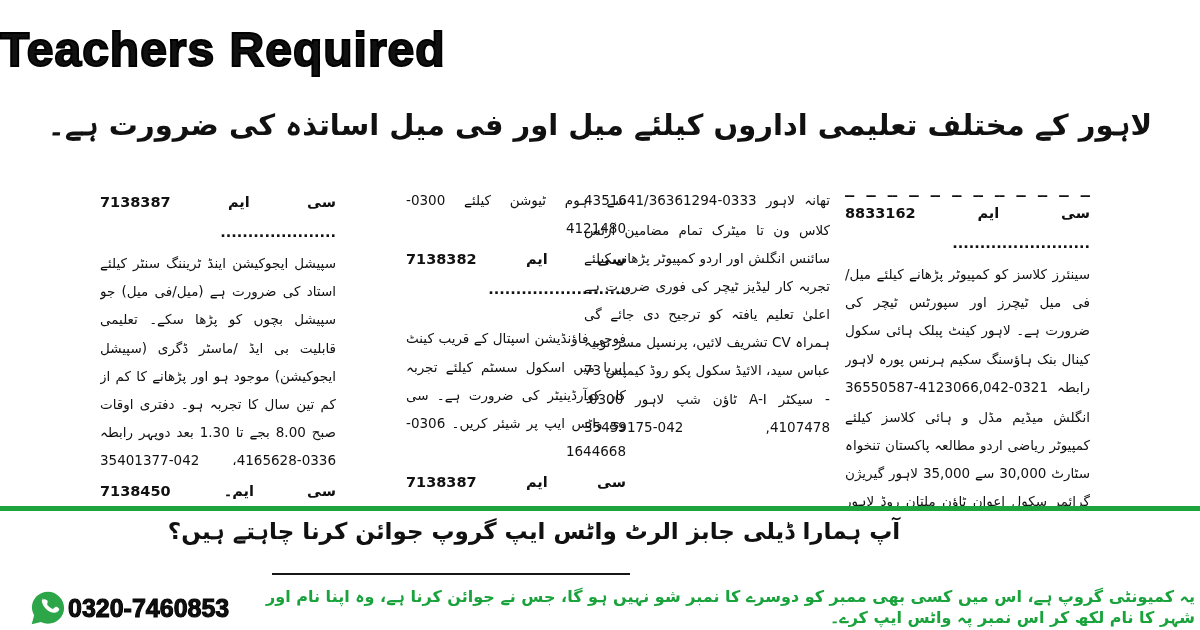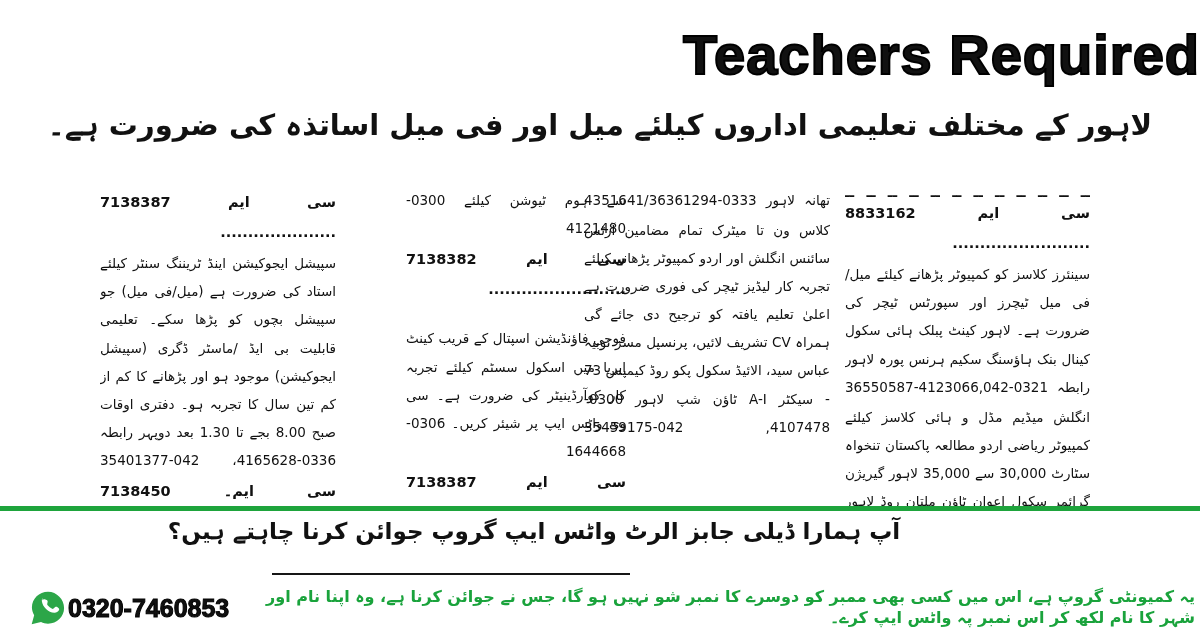--- a/index.html
+++ b/index.html
@@ -1,20 +1,20 @@
 <!DOCTYPE html>
 <html lang="ur" style="--accent-green: #1EA43C; --note-green: #1AA33C; --whatsapp-green: #2CA648; --text-black: #111111;"><head>
 <meta charset="utf-8">
 <style>
   html, body { margin:0; padding:0; width:1200px; height:630px; background:#ffffff; overflow:hidden; }
   body { position:relative; font-family:"DejaVu Sans", sans-serif; color:#111; }
 
   .title {
-    position:absolute; top:22px; left:0; width:1200px; text-align:right;
-    font-family:"Liberation Sans", sans-serif; font-size:56px; font-weight:bold;
+    position:absolute; top:22px; left:0; width:1200px; text-align:left;
+    font-family:"Liberation Sans", sans-serif; font-size:48px; font-weight:bold;
     -webkit-text-stroke:2px #000; letter-spacing:1px;
   }
   .subtitle {
     position:absolute; top:108px; left:40px; width:1120px; text-align:center;
     direction:rtl; font-size:29px; font-weight:bold; white-space:nowrap;
   }
 
   .col {
     position:absolute; top:186px; height:322px; overflow:hidden;
     direction:rtl; font-size:13.5px; line-height:2.08;

